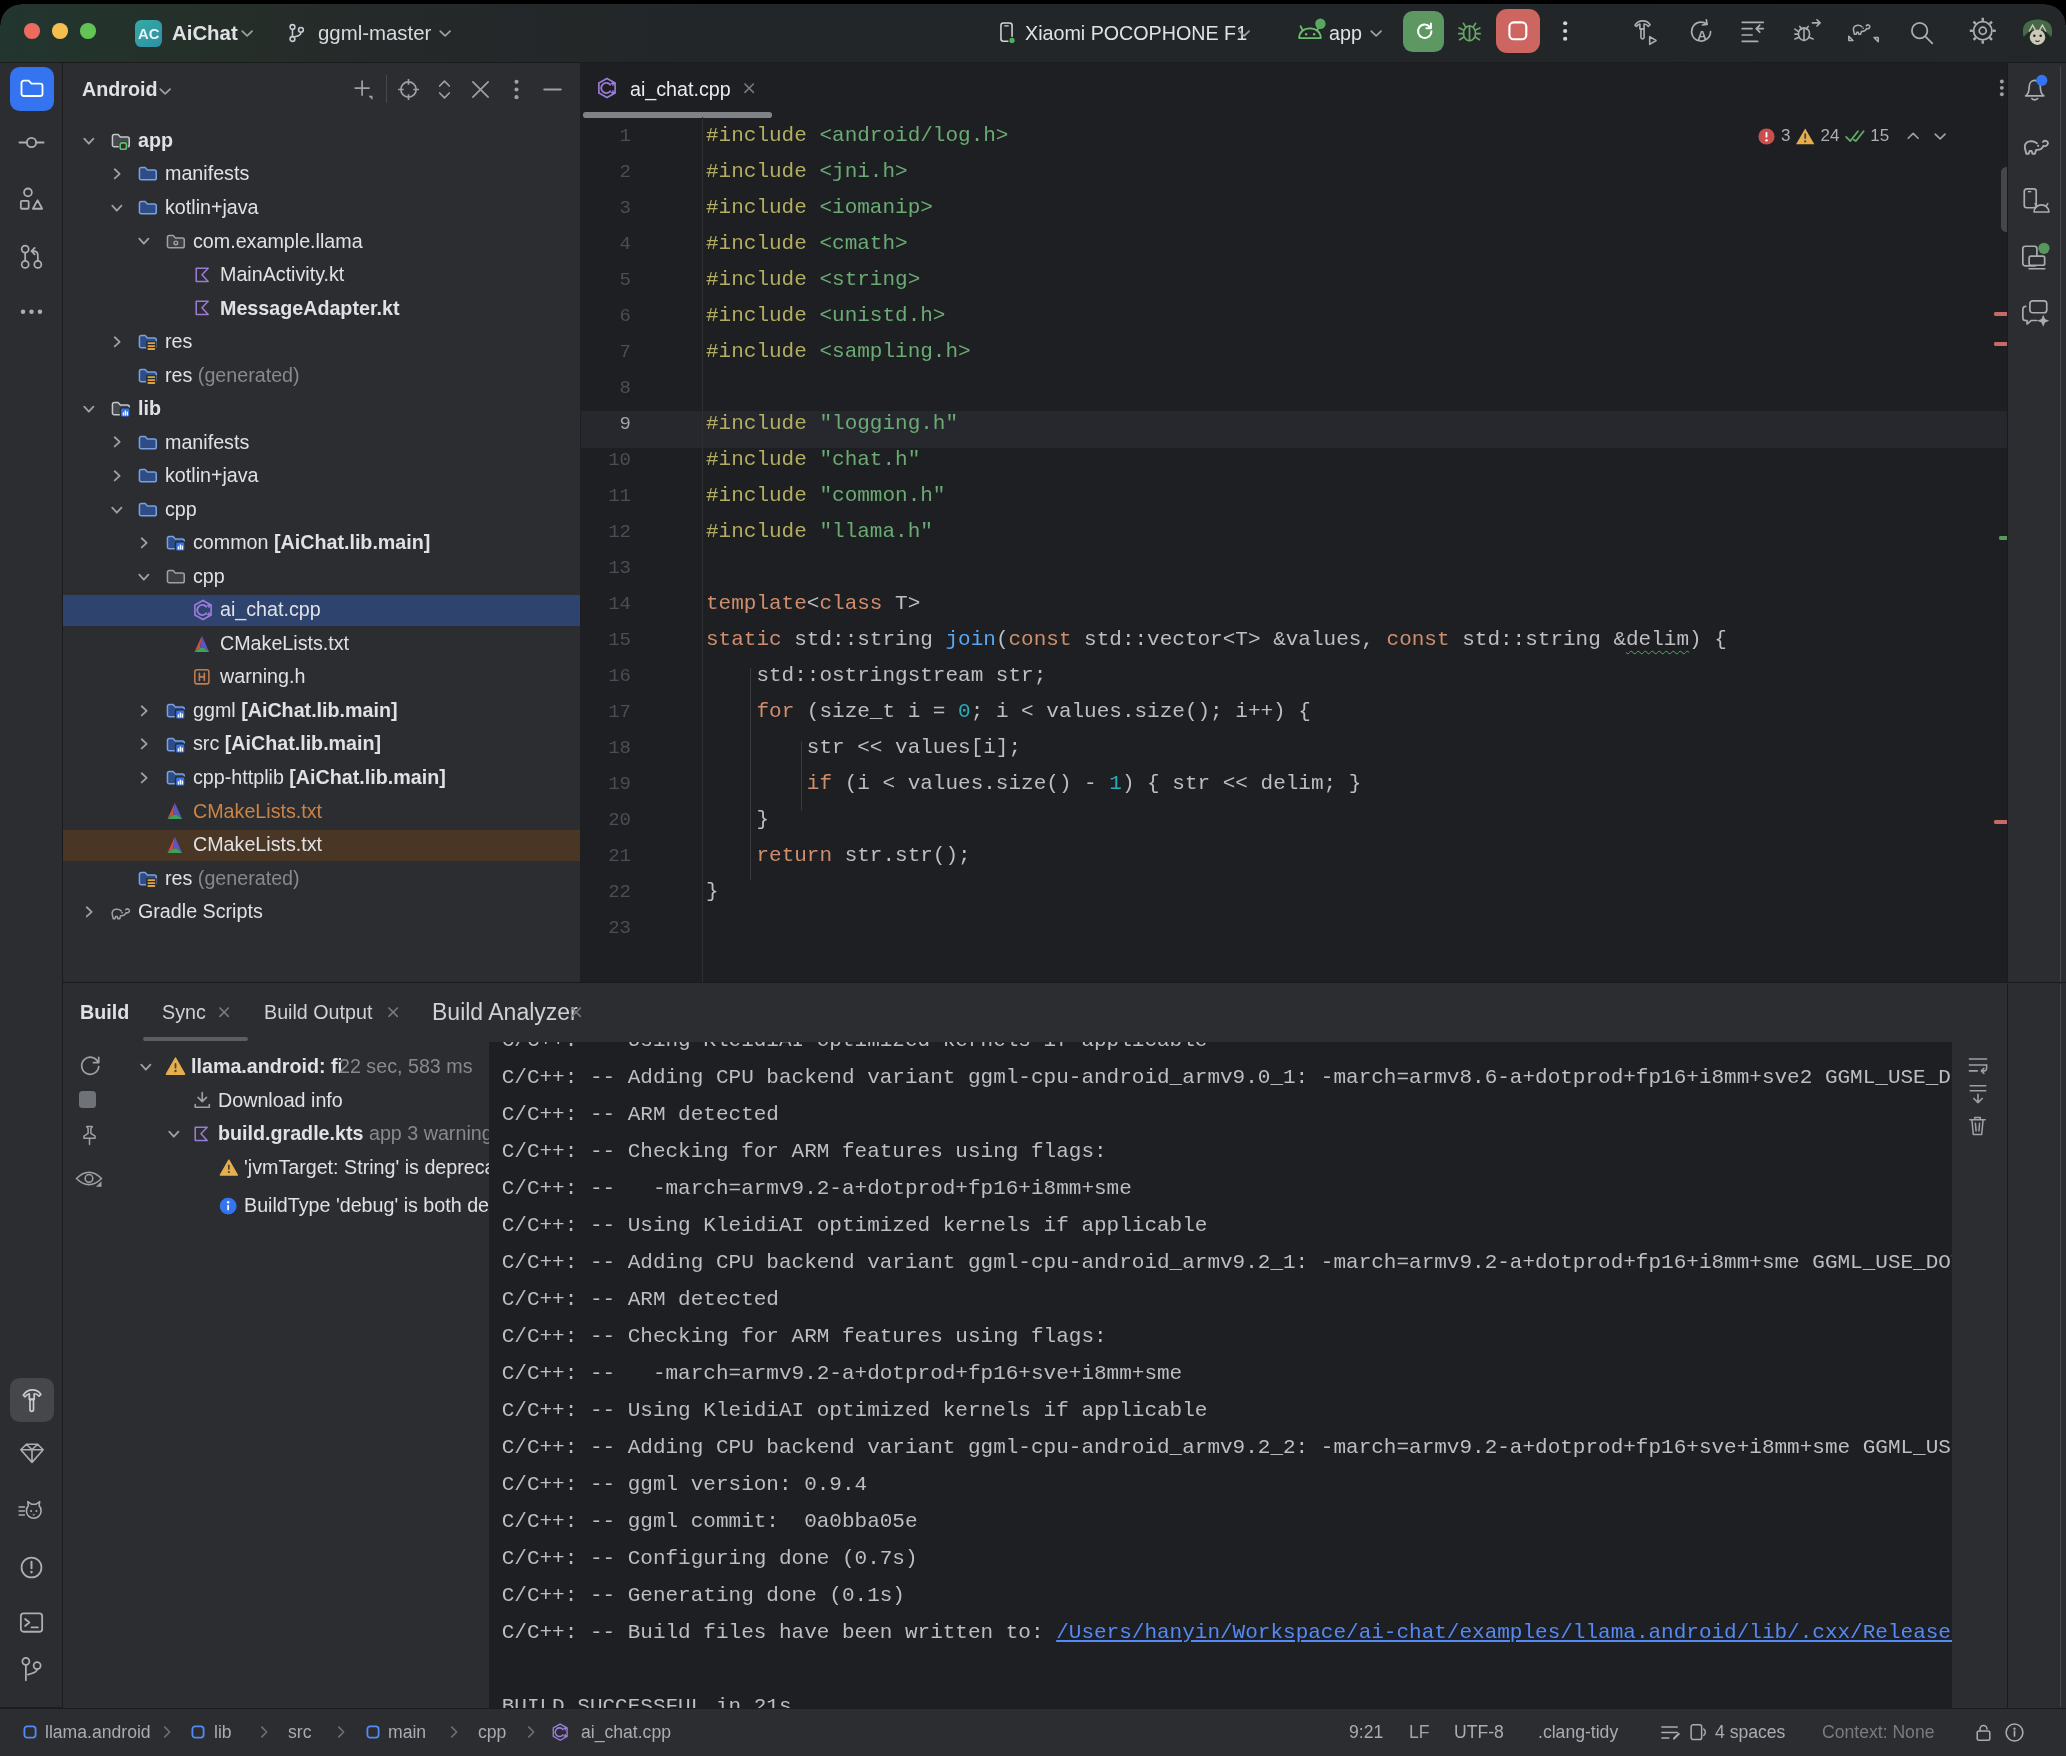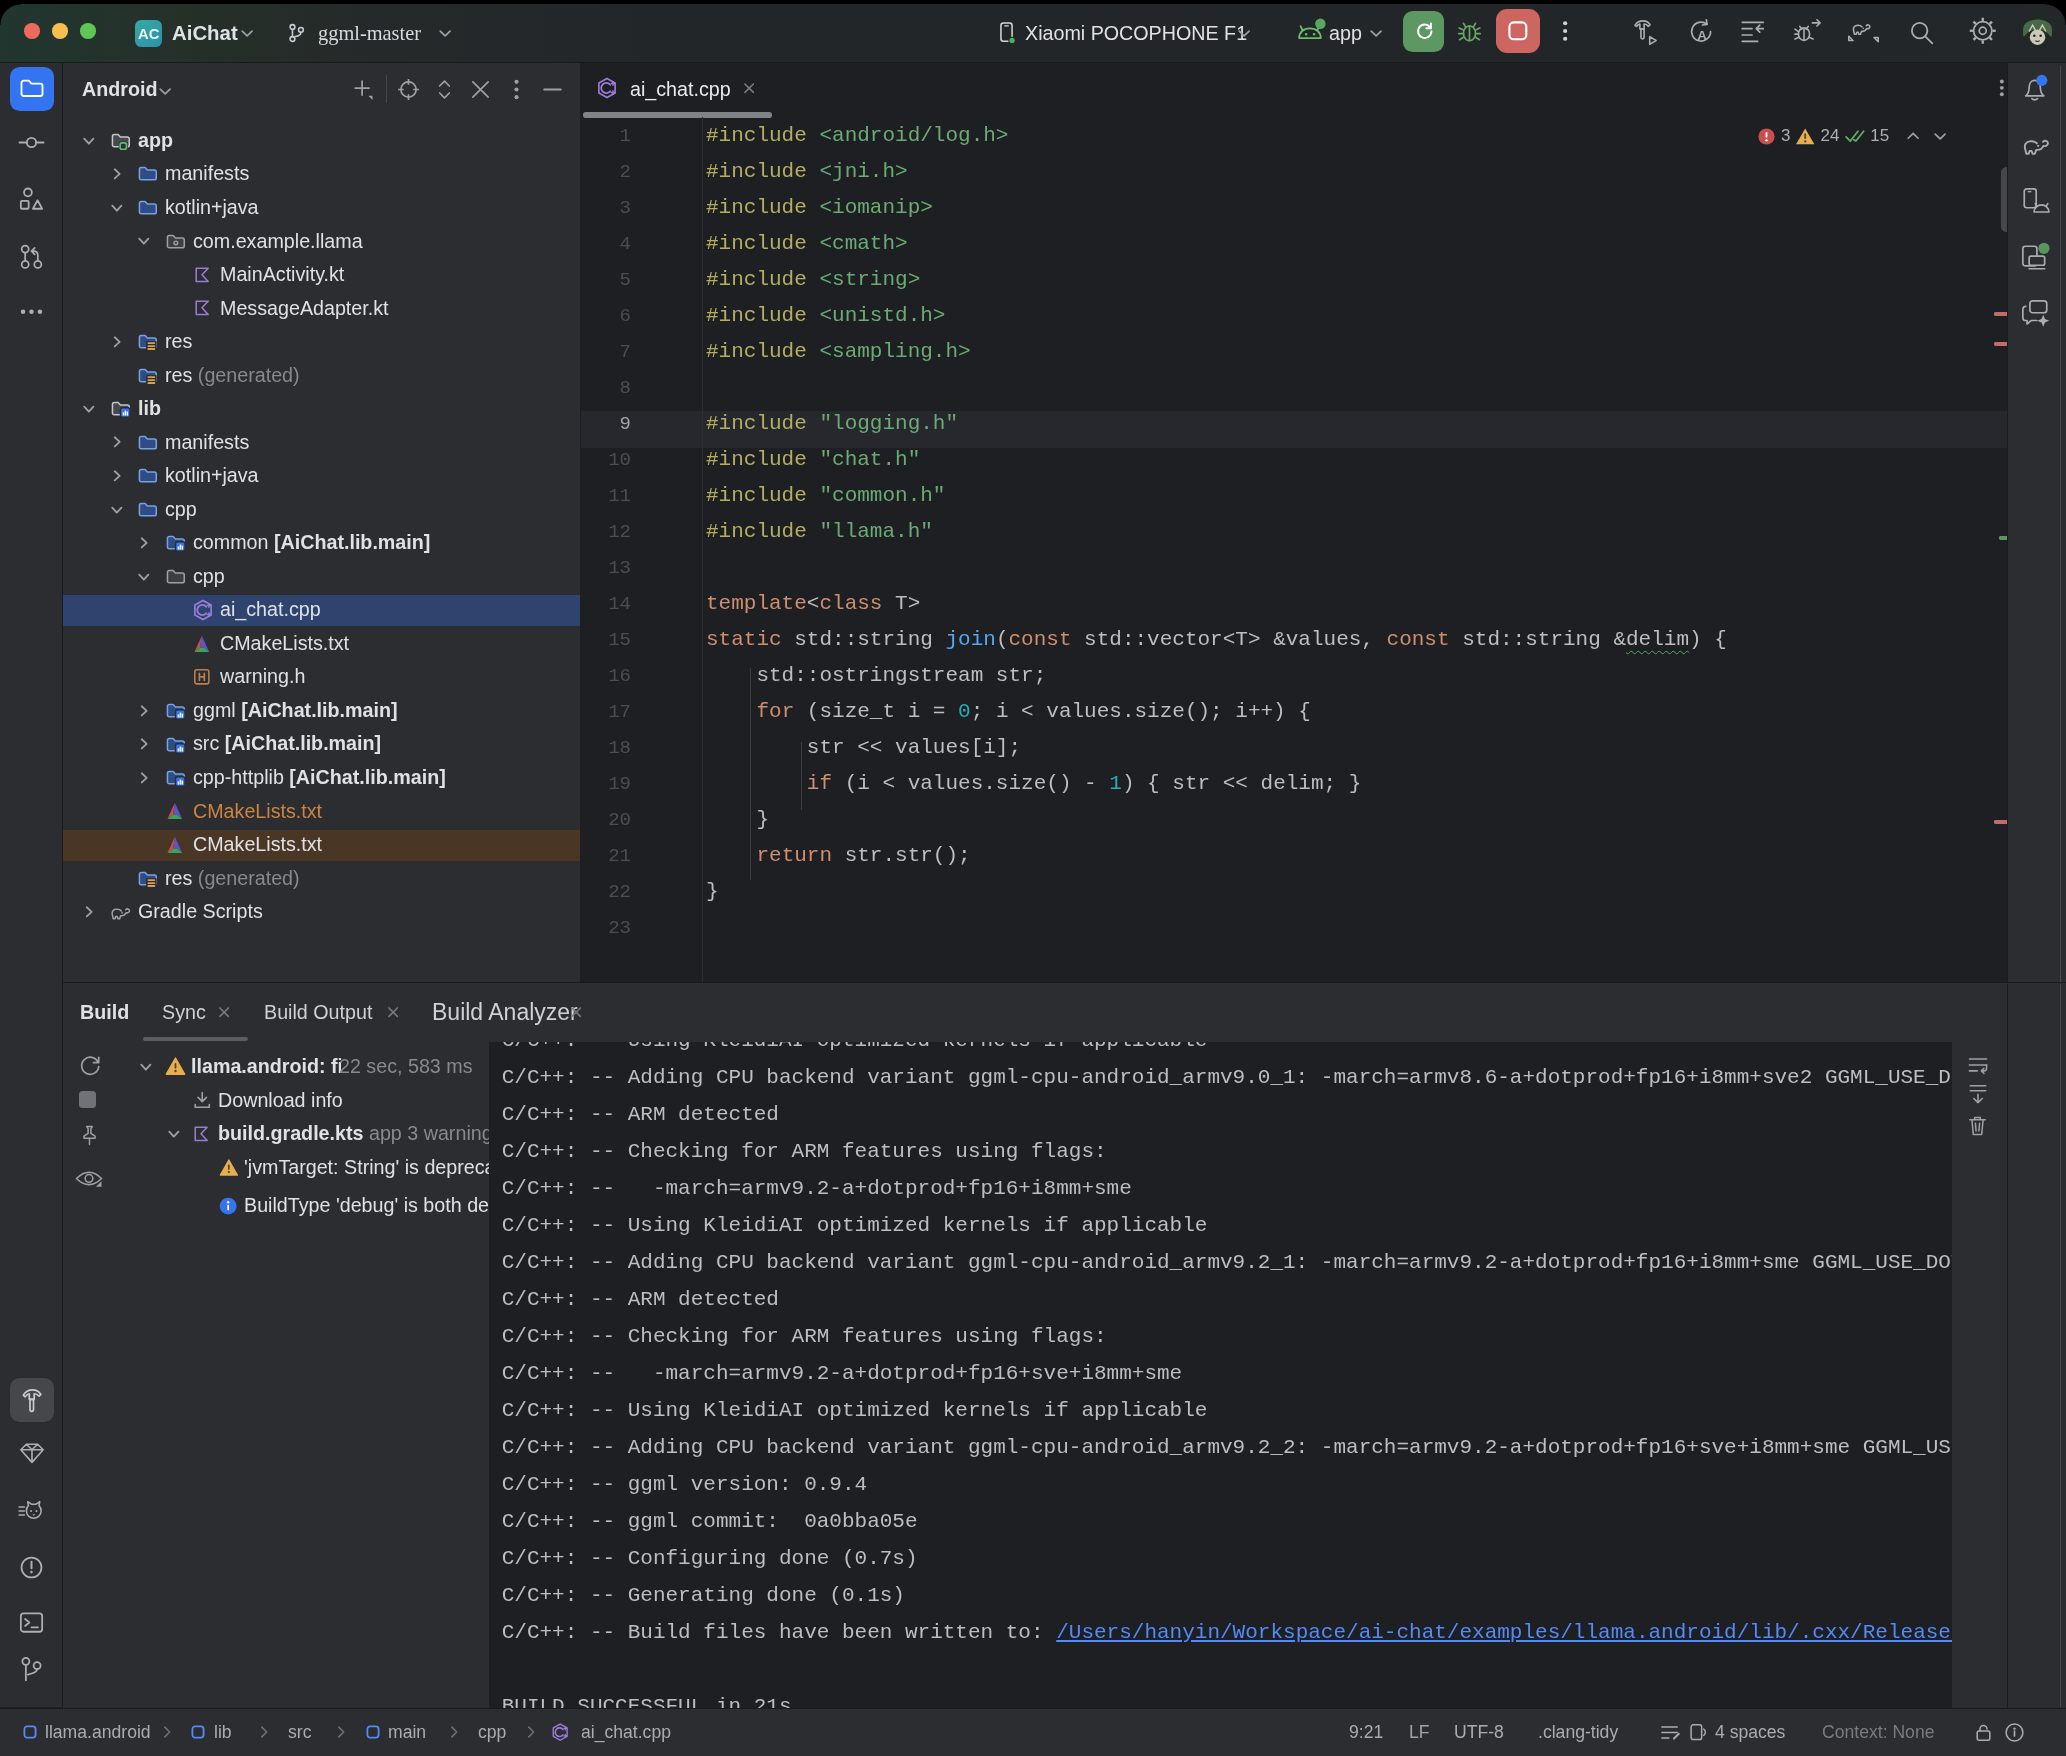--- a/index.html
+++ b/index.html
@@ -23,21 +23,21 @@
 <div class="lbl" style="left:172px;top:14.8px;height:37px;line-height:37px;font-size:20.4px;color:#dfe1e5;font-weight:700;">AiChat</div>
 <svg class="abs" style="left:238px;top:24px" width="18.3" height="18.3" viewBox="0 0 26 26" fill="none">
       <path d="M6 10 L13 17 L20 10" stroke="#9da0a6" stroke-width="2.4" stroke-linecap="round" stroke-linejoin="round"></path>
     </svg>
 <svg class="abs" style="left:284px;top:21px" width="24" height="24" viewBox="0 0 34 34" fill="none">
       <circle cx="12" cy="8.5" r="3.4" stroke="#c8cbd0" stroke-width="2.2"></circle>
       <circle cx="12" cy="25.5" r="3.4" stroke="#c8cbd0" stroke-width="2.2"></circle>
       <circle cx="24" cy="12.5" r="3.4" stroke="#c8cbd0" stroke-width="2.2"></circle>
       <path d="M12 12 v10 M24 16 c0 4 -4 5.5 -8 6" stroke="#c8cbd0" stroke-width="2.2" stroke-linecap="round" stroke-linejoin="round"></path>
     </svg>
-<div class="lbl" style="left:318px;top:14.8px;height:37px;line-height:37px;font-size:20.4px;color:#d7dade;font-weight:400;font-family:Liberation Serif, serif;">ggml-master</div>
+<div class="lbl" style="left:318px;top:14.8px;height:37px;line-height:37px;font-size:20.4px;color:#d7dade;font-weight:400;">ggml-master</div>
 <svg class="abs" style="left:436px;top:24px" width="18.3" height="18.3" viewBox="0 0 26 26" fill="none">
       <path d="M6 10 L13 17 L20 10" stroke="#9da0a6" stroke-width="2.4" stroke-linecap="round" stroke-linejoin="round"></path>
     </svg>
 <svg class="abs" style="left:994px;top:19.7px" width="25" height="27" viewBox="0 0 36 38" fill="none">
       <rect x="10" y="4" width="16" height="26" rx="3.5" stroke="#d3d6da" stroke-width="2.2"></rect>
       <path d="M15.5 8 h5" stroke="#d3d6da" stroke-width="2" stroke-linecap="round"></path>
       <circle cx="26" cy="29" r="5.4" fill="#232628"></circle>
       <circle cx="26" cy="29" r="3.8" fill="#4cb05e"></circle>
     </svg>
 <div class="lbl" style="left:1025px;top:15.5px;height:35px;line-height:35px;font-size:19.7px;color:#dfe1e5;font-weight:400;">Xiaomi POCOPHONE F1</div>
@@ -243,21 +243,21 @@
       <circle cx="15.5" cy="17" r="2.6" stroke="#9da0a6" stroke-width="2"></circle>
     </svg>
     <div class="lbl" style="left:193px;top:224px;height:35px;line-height:35px;font-size:19.7px;color:#dfe1e5;font-weight:400;"><span style="color:#dfe1e5;font-weight:400">com.example.llama</span></div>
 <svg class="abs" style="left:192px;top:265px" width="19.7" height="19.7" viewBox="0 0 28 28" fill="none">
       <path d="M6 4.5 h17 L14.2 14 L23 23.5 H6 z" stroke="#9b7bd3" stroke-width="2.2" stroke-linecap="round" stroke-linejoin="round"></path>
     </svg>
     <div class="lbl" style="left:220px;top:257px;height:35px;line-height:35px;font-size:19.7px;color:#dfe1e5;font-weight:400;"><span style="color:#dfe1e5;font-weight:400">MainActivity.kt</span></div>
 <svg class="abs" style="left:192px;top:298px" width="19.7" height="19.7" viewBox="0 0 28 28" fill="none">
       <path d="M6 4.5 h17 L14.2 14 L23 23.5 H6 z" stroke="#9b7bd3" stroke-width="2.2" stroke-linecap="round" stroke-linejoin="round"></path>
     </svg>
-    <div class="lbl" style="left:220px;top:291px;height:35px;line-height:35px;font-size:19.7px;color:#dfe1e5;font-weight:400;"><span style="color:#dfe1e5;font-weight:400">MessageAdapter.kt</span></div>
+    <div class="lbl" style="left:220px;top:291px;height:35px;line-height:35px;font-size:19.7px;color:#dfe1e5;font-weight:400;"><span style="color:#dfe1e5;font-weight:700">MessageAdapter.kt</span></div>
 <svg class="abs" style="left:107px;top:332px" width="19.7" height="19.7" viewBox="0 0 28 28" fill="none">
       <path d="M11 7.5 L18 14 L11 20.5" stroke="#9da0a6" stroke-width="2.6" stroke-linecap="round" stroke-linejoin="round"></path>
     </svg>
     <svg class="abs" style="left:137px;top:331px" width="21" height="21" viewBox="0 0 30 30" fill="none">
       <path d="M3.5 9.2 C3.5 7.6 4.6 6.5 6.2 6.5 h5.4 l3.2 3.4 h10 c1.6 0 2.7 1.1 2.7 2.7 v8.7 c0 1.6 -1.1 2.7 -2.7 2.7 H6.2 c-1.6 0 -2.7 -1.1 -2.7 -2.7 z" fill="#2e4c86" stroke="#7aa0e0" stroke-width="2.2" stroke-linecap="round" stroke-linejoin="round"></path>
       <rect x="13" y="14.5" width="15" height="13.5" fill="#2b2d30"></rect>
       <rect x="15" y="16" width="11" height="2.6" rx="1" fill="#d9a343"></rect>
       <rect x="15" y="20.2" width="11" height="2.6" rx="1" fill="#d9a343"></rect>
       <rect x="15" y="24.4" width="11" height="2.6" rx="1" fill="#d9a343"></rect>
     </svg>

